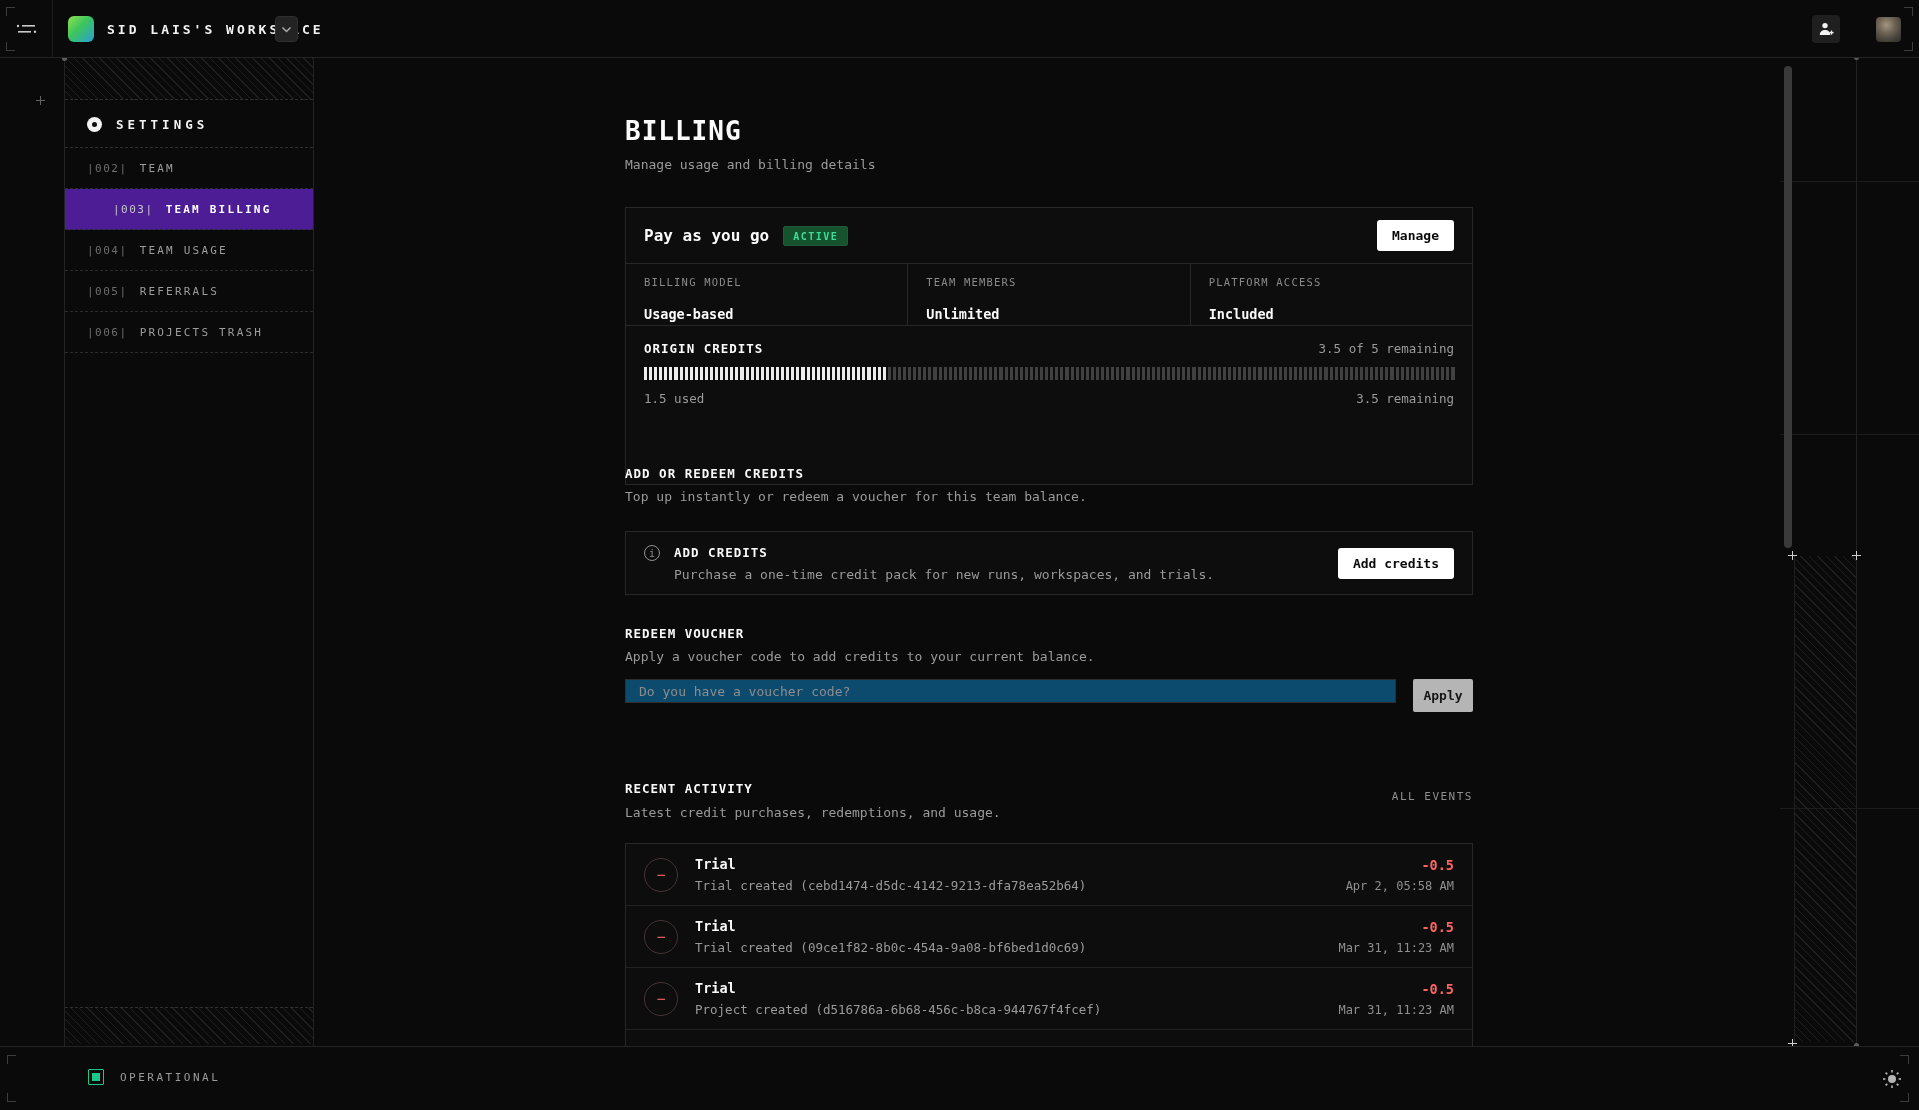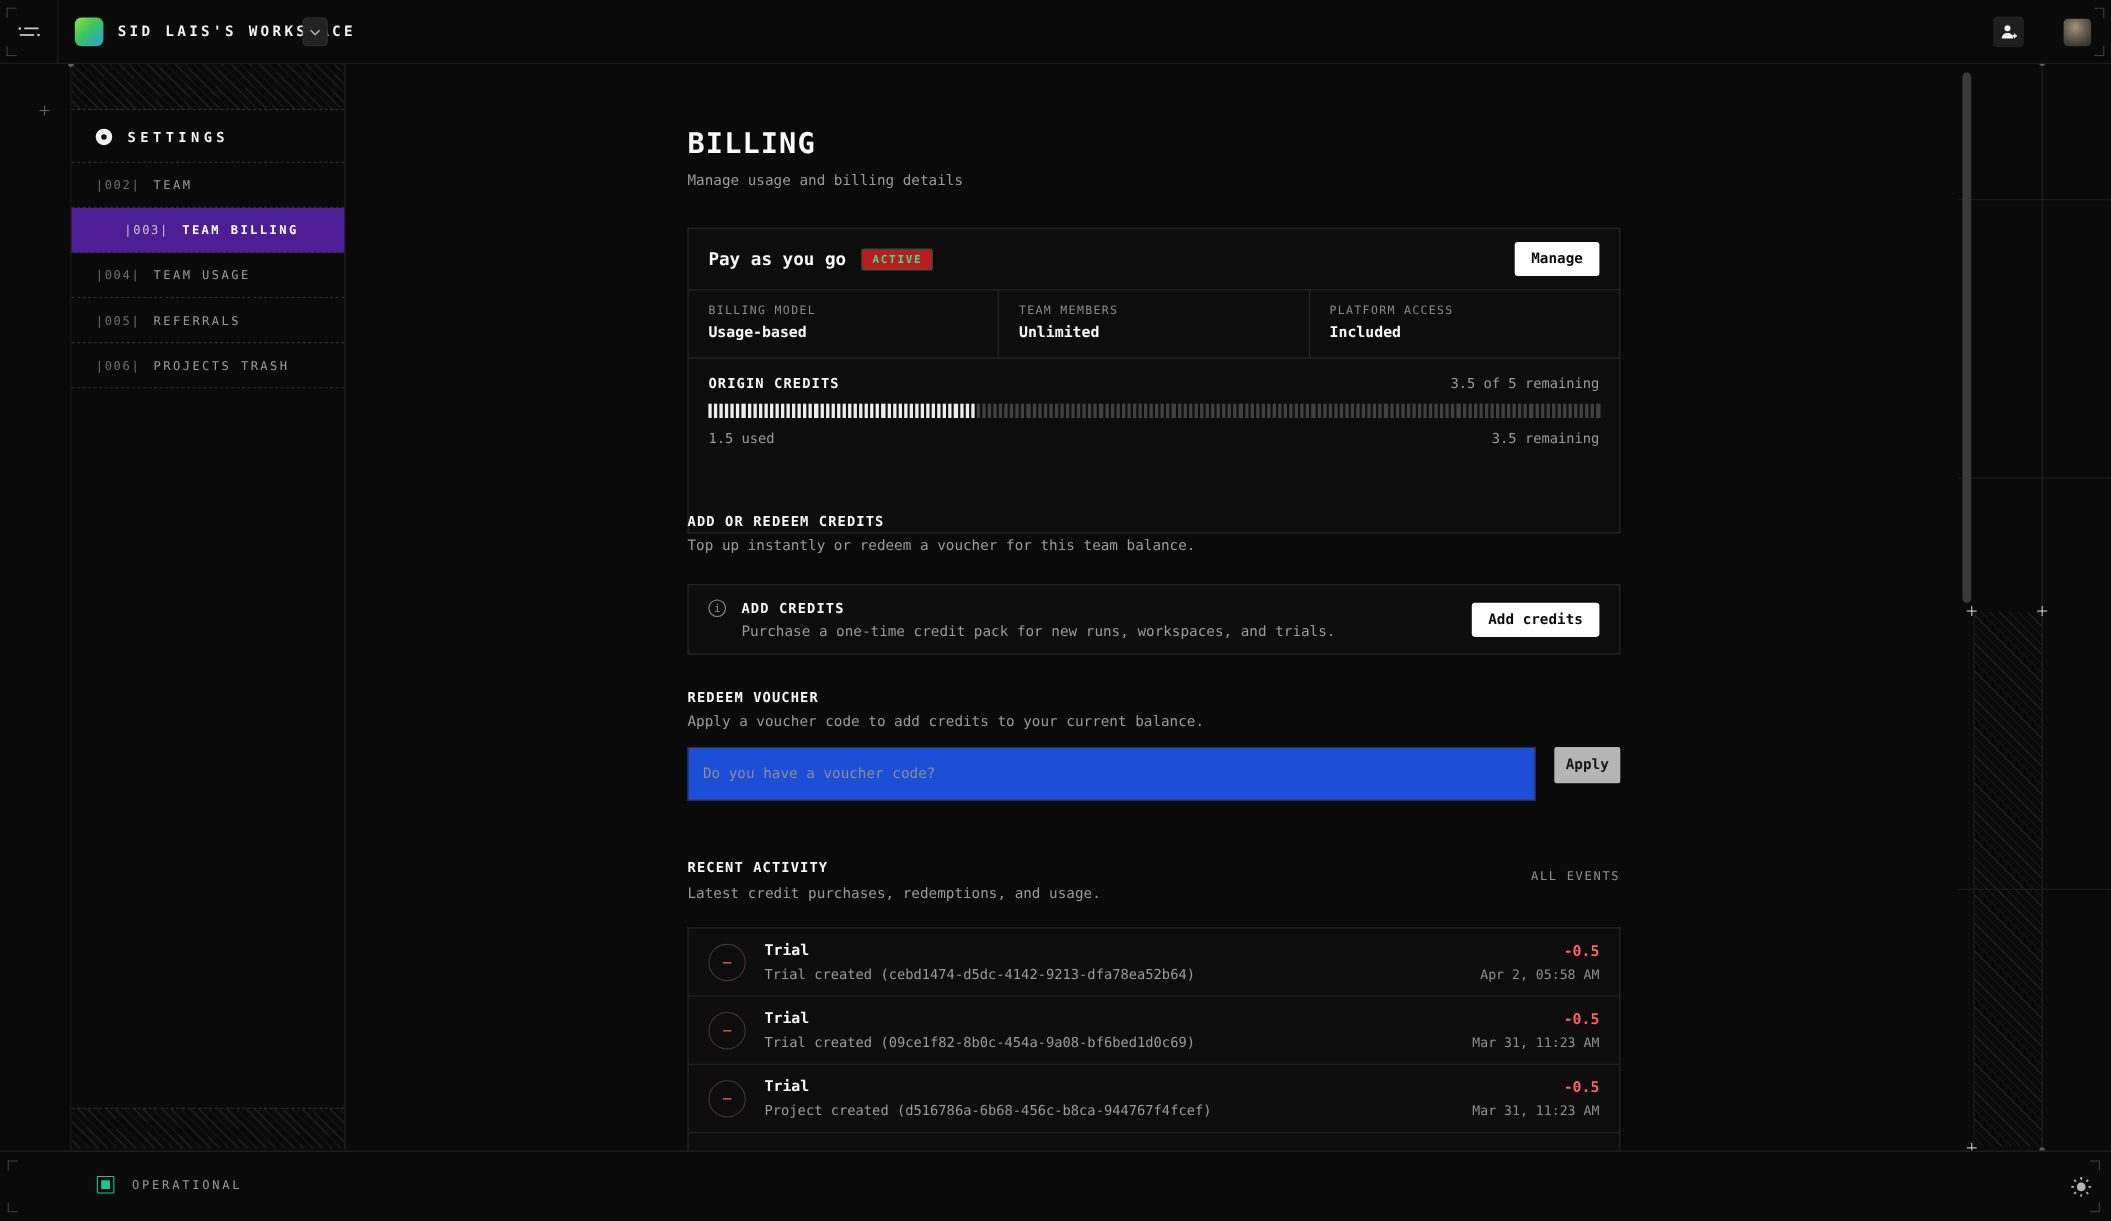--- a/index.html
+++ b/index.html
@@ -56,47 +56,47 @@
   .sb-item.active { background:#4c1d95; color:#ffffff; font-weight:bold;padding-left:48px; }
   .sb-item.active .idx { color:#c6c6c6; font-weight:normal; }
   .sb-hatch-bottom { position:absolute; left:0; bottom:2px; width:100%; height:37px; border-top:1px dashed #2f2f2f; }
   .page-title { position:absolute; left:625px; top:116px; font-size:26px; font-weight:bold; letter-spacing:1px; color:#fafafa; }
   .page-subtitle { position:absolute; left:625px; top:157px; font-size:13px; color:#9a9a9a; }
   .card { position:absolute; left:625px; width:848px; border:1px solid #282828; background:#0d0d0d; }
   .plan-card { top:207px; height:278px; }
   .plan-header { height:56px; display:flex; align-items:center; padding:0 18px; border-bottom:1px solid #282828; }
   .plan-name { font-size:16px; font-weight:bold; color:#fafafa; }
   .badge-active { margin-left:14px; font-size:10px; font-weight:bold; letter-spacing:1.5px; color:#3ddc97;
-    background:#b91c1c; border:1px solid #1f5a40; border-radius:2px; padding:4px 9px 3px; }
+    background:#14532d; border:1px solid #1f5a40; border-radius:2px; padding:4px 9px 3px; }
   .btn-white { margin-left:auto; background:#ffffff; color:#0a0a0a; font-family:inherit; font-size:13px; font-weight:bold;
     border:none; border-radius:3px; padding:8px 15px; cursor:pointer; }
   .plan-stats { display:flex; height:62px; border-bottom:1px solid #282828; }
   .stat-cell { flex:1; padding:12px 18px; }
   .stat-cell + .stat-cell { border-left:1px solid #282828; }
   .stat-label { font-size:10.5px; letter-spacing:1.2px; color:#8a8a8a; }
-  .stat-value { margin-top:6px; font-size:13.5px; font-weight:bold; color:#fafafa; }
+  .stat-value { margin-top:18px; font-size:13.5px; font-weight:bold; color:#fafafa; }
   .credits-block { padding:15px 18px 0; }
   .credits-row1 { display:flex; align-items:baseline; }
   .credits-label { font-size:12.5px; font-weight:bold; letter-spacing:1px; color:#fafafa; }
   .credits-summary { margin-left:auto; font-size:12.5px; color:#9a9a9a; }
   .segbar { margin-top:11px; height:13px; display:flex; gap:2px; }
   .seg { flex:1; background:#414141; }
   .seg.filled { background:#ededed; }
   .credits-row2 { display:flex; margin-top:11px; font-size:12.5px; color:#9a9a9a; }
   .credits-remaining { margin-left:auto; }
   .section-heading { position:absolute; left:625px; font-size:12.5px; font-weight:bold; letter-spacing:1px; color:#fafafa; }
   .section-desc { position:absolute; left:625px; font-size:13px; color:#9a9a9a; }
   .addcredits-card { top:531px; height:64px; display:flex; align-items:center; padding:0 18px; }
   .info-icon { width:16px; height:16px; border:1.3px solid #8f8f8f; border-radius:50%; color:#8f8f8f;
     font-size:10px; display:flex; align-items:center; justify-content:center; flex:0 0 auto; align-self:flex-start; margin-top:13px; }
   .ac-text { margin-left:14px; }
   .ac-title { font-size:12.5px; font-weight:bold; letter-spacing:1px; color:#fafafa; }
   .ac-desc { margin-top:7px; font-size:13px; color:#9a9a9a; }
   .voucher-row { position:absolute; left:625px; top:679px; width:848px; height:33px; display:flex; }
-  .voucher-input { flex:0 0 771px; height:49px; background:#1d4ed8; border:1px solid #2e2e2e; color:#d6d6d6;
+  .voucher-input { flex:0 0 771px; height:24px; background:#0c4a6e; border:1px solid #2e2e2e; color:#d6d6d6;
     font-family:inherit; font-size:13px; padding:0 13px; outline:none; }
   .voucher-input::placeholder { color:#8d8d8d; }
   .btn-apply { margin-left:auto; width:60px; height:33px; background:#b5b5b5; color:#161616; font-family:inherit;
     font-size:13px; font-weight:bold; border:none; border-radius:2px; cursor:pointer; }
   .all-events { position:absolute; left:625px; top:790px; width:848px; text-align:right; font-size:11px; letter-spacing:1.5px; color:#8f8f8f; cursor:pointer; }
   .activity-card { top:843px; height:203px; border-bottom:none; overflow:hidden; }
   .event-row { height:62px; display:flex; align-items:center; gap:17px; padding:0 18px; border-bottom:1px solid #232323; }
   .minus-circle { width:34px; height:34px; border:1px solid #463434; border-radius:50%; color:#e05c5c;
     font-size:15px; display:flex; align-items:center; justify-content:center; flex:0 0 auto; }
   .ev-title { font-size:13.5px; font-weight:bold; color:#fafafa; }

